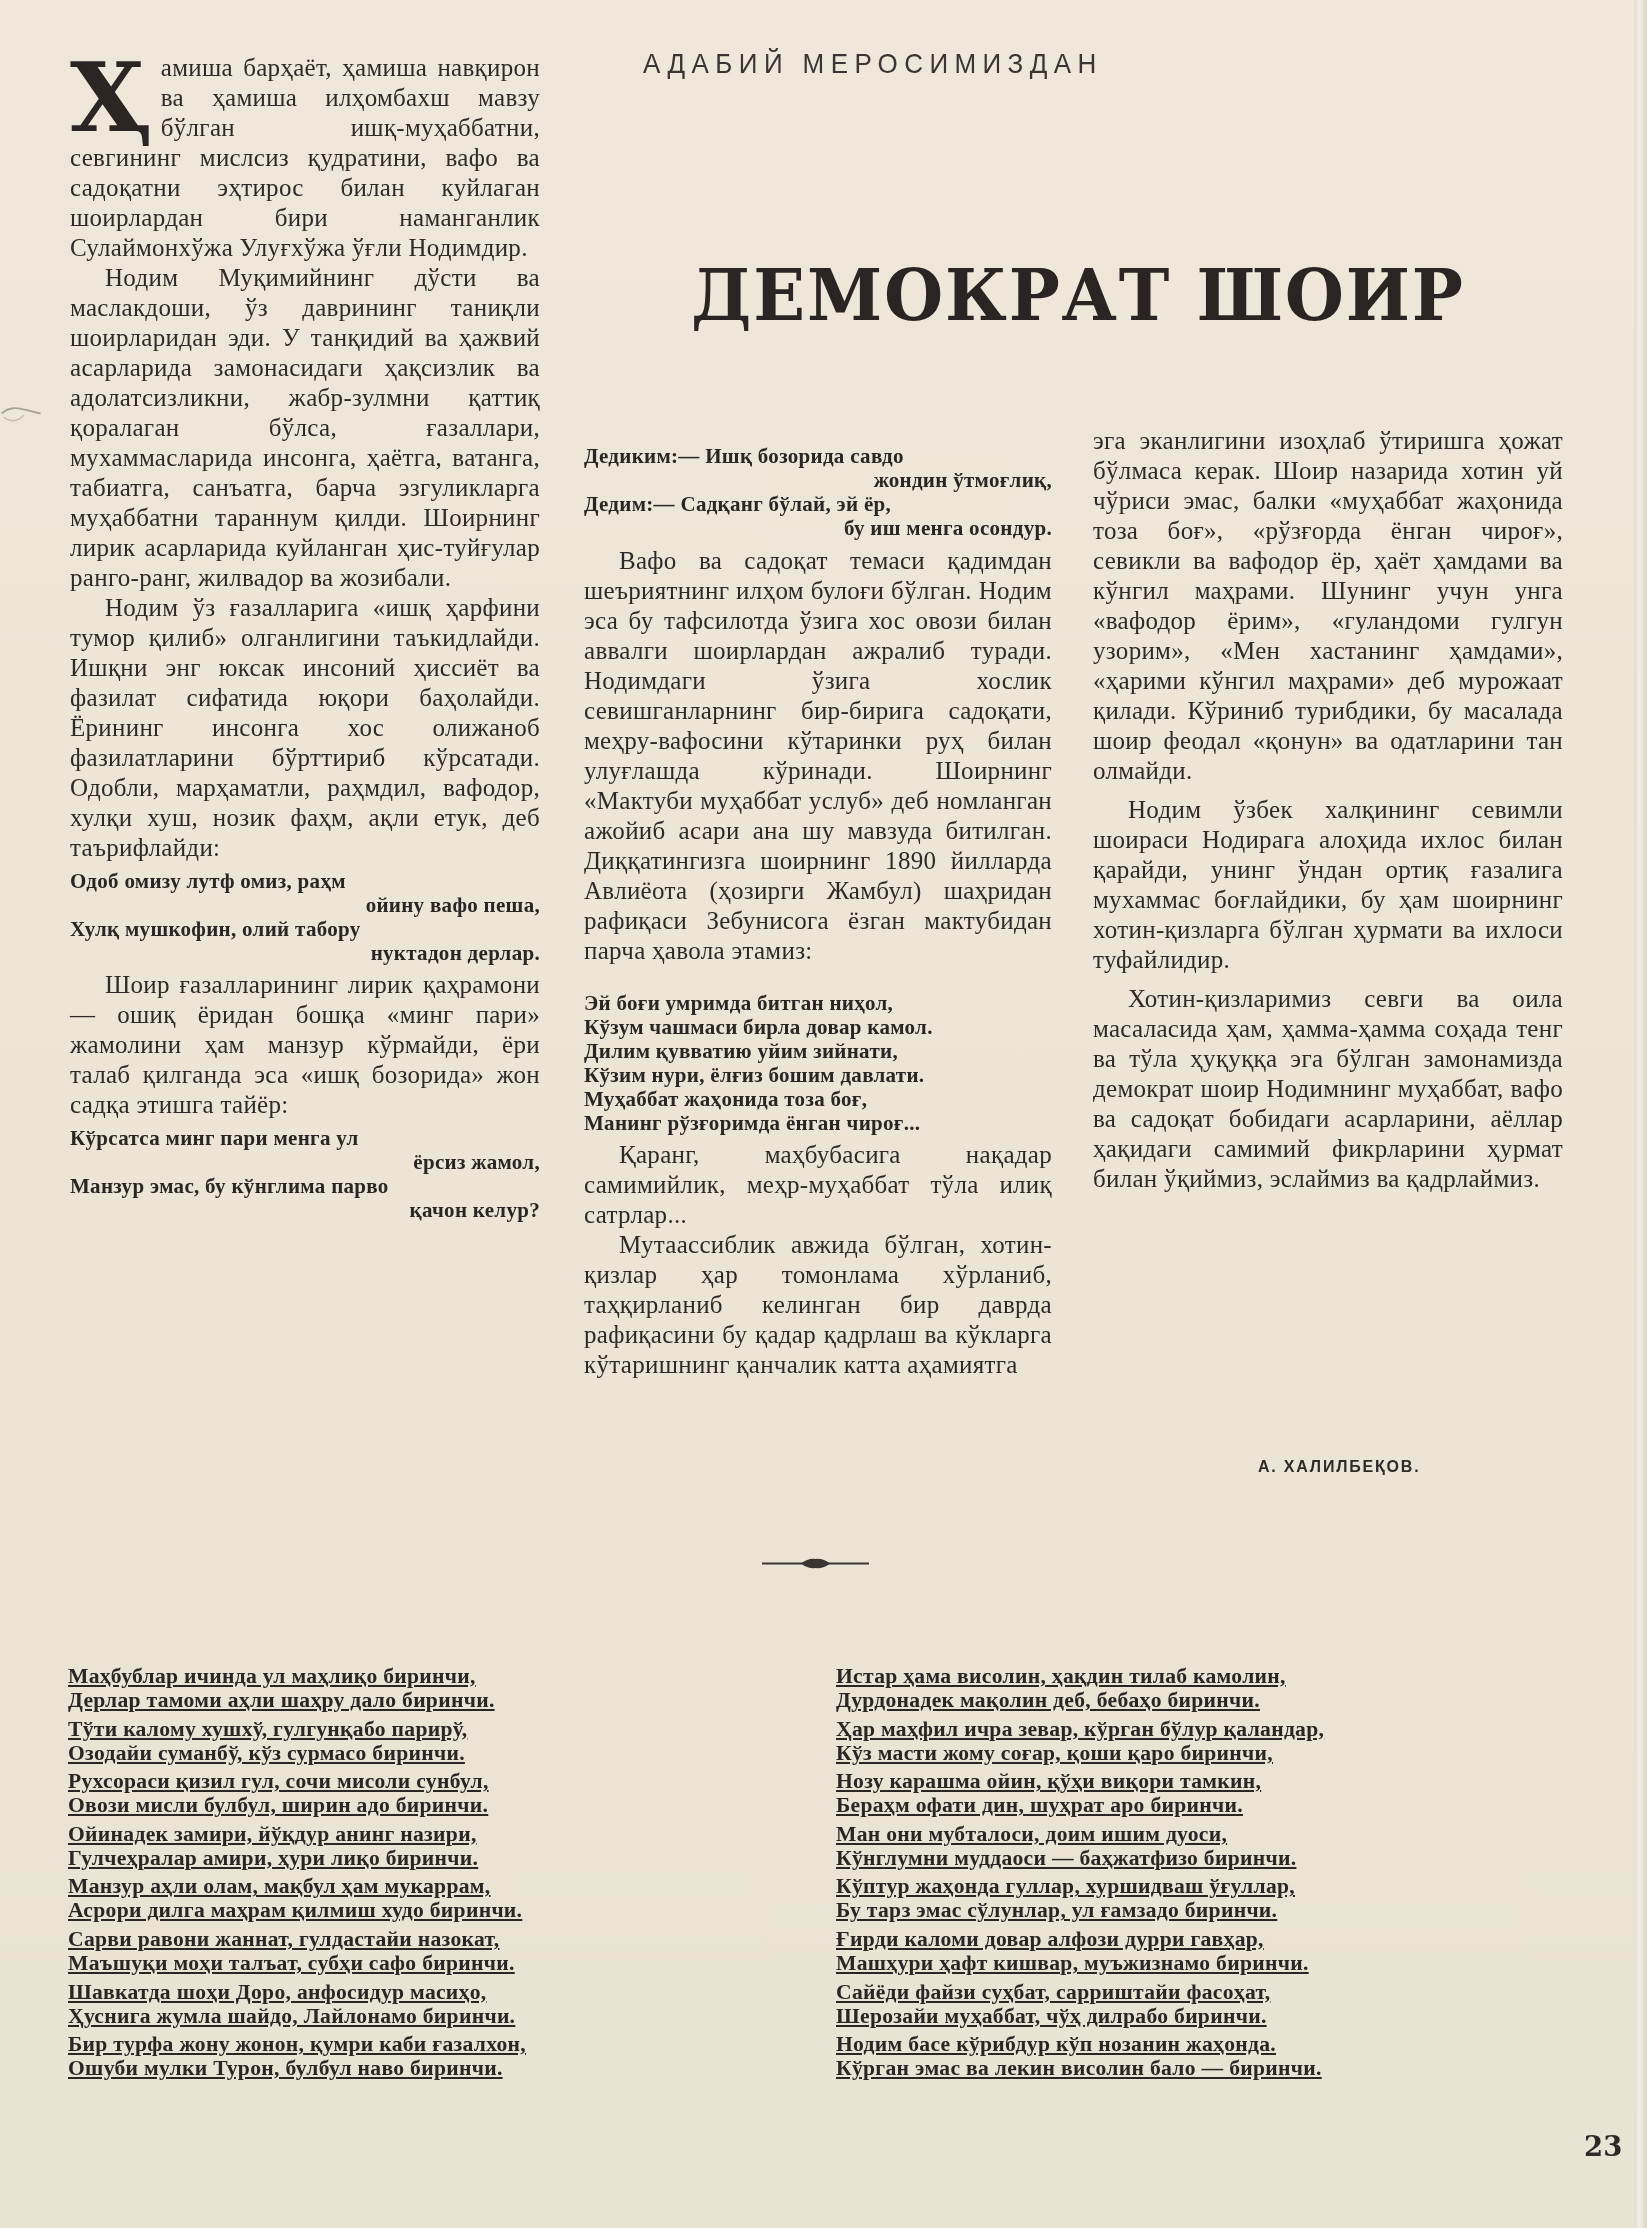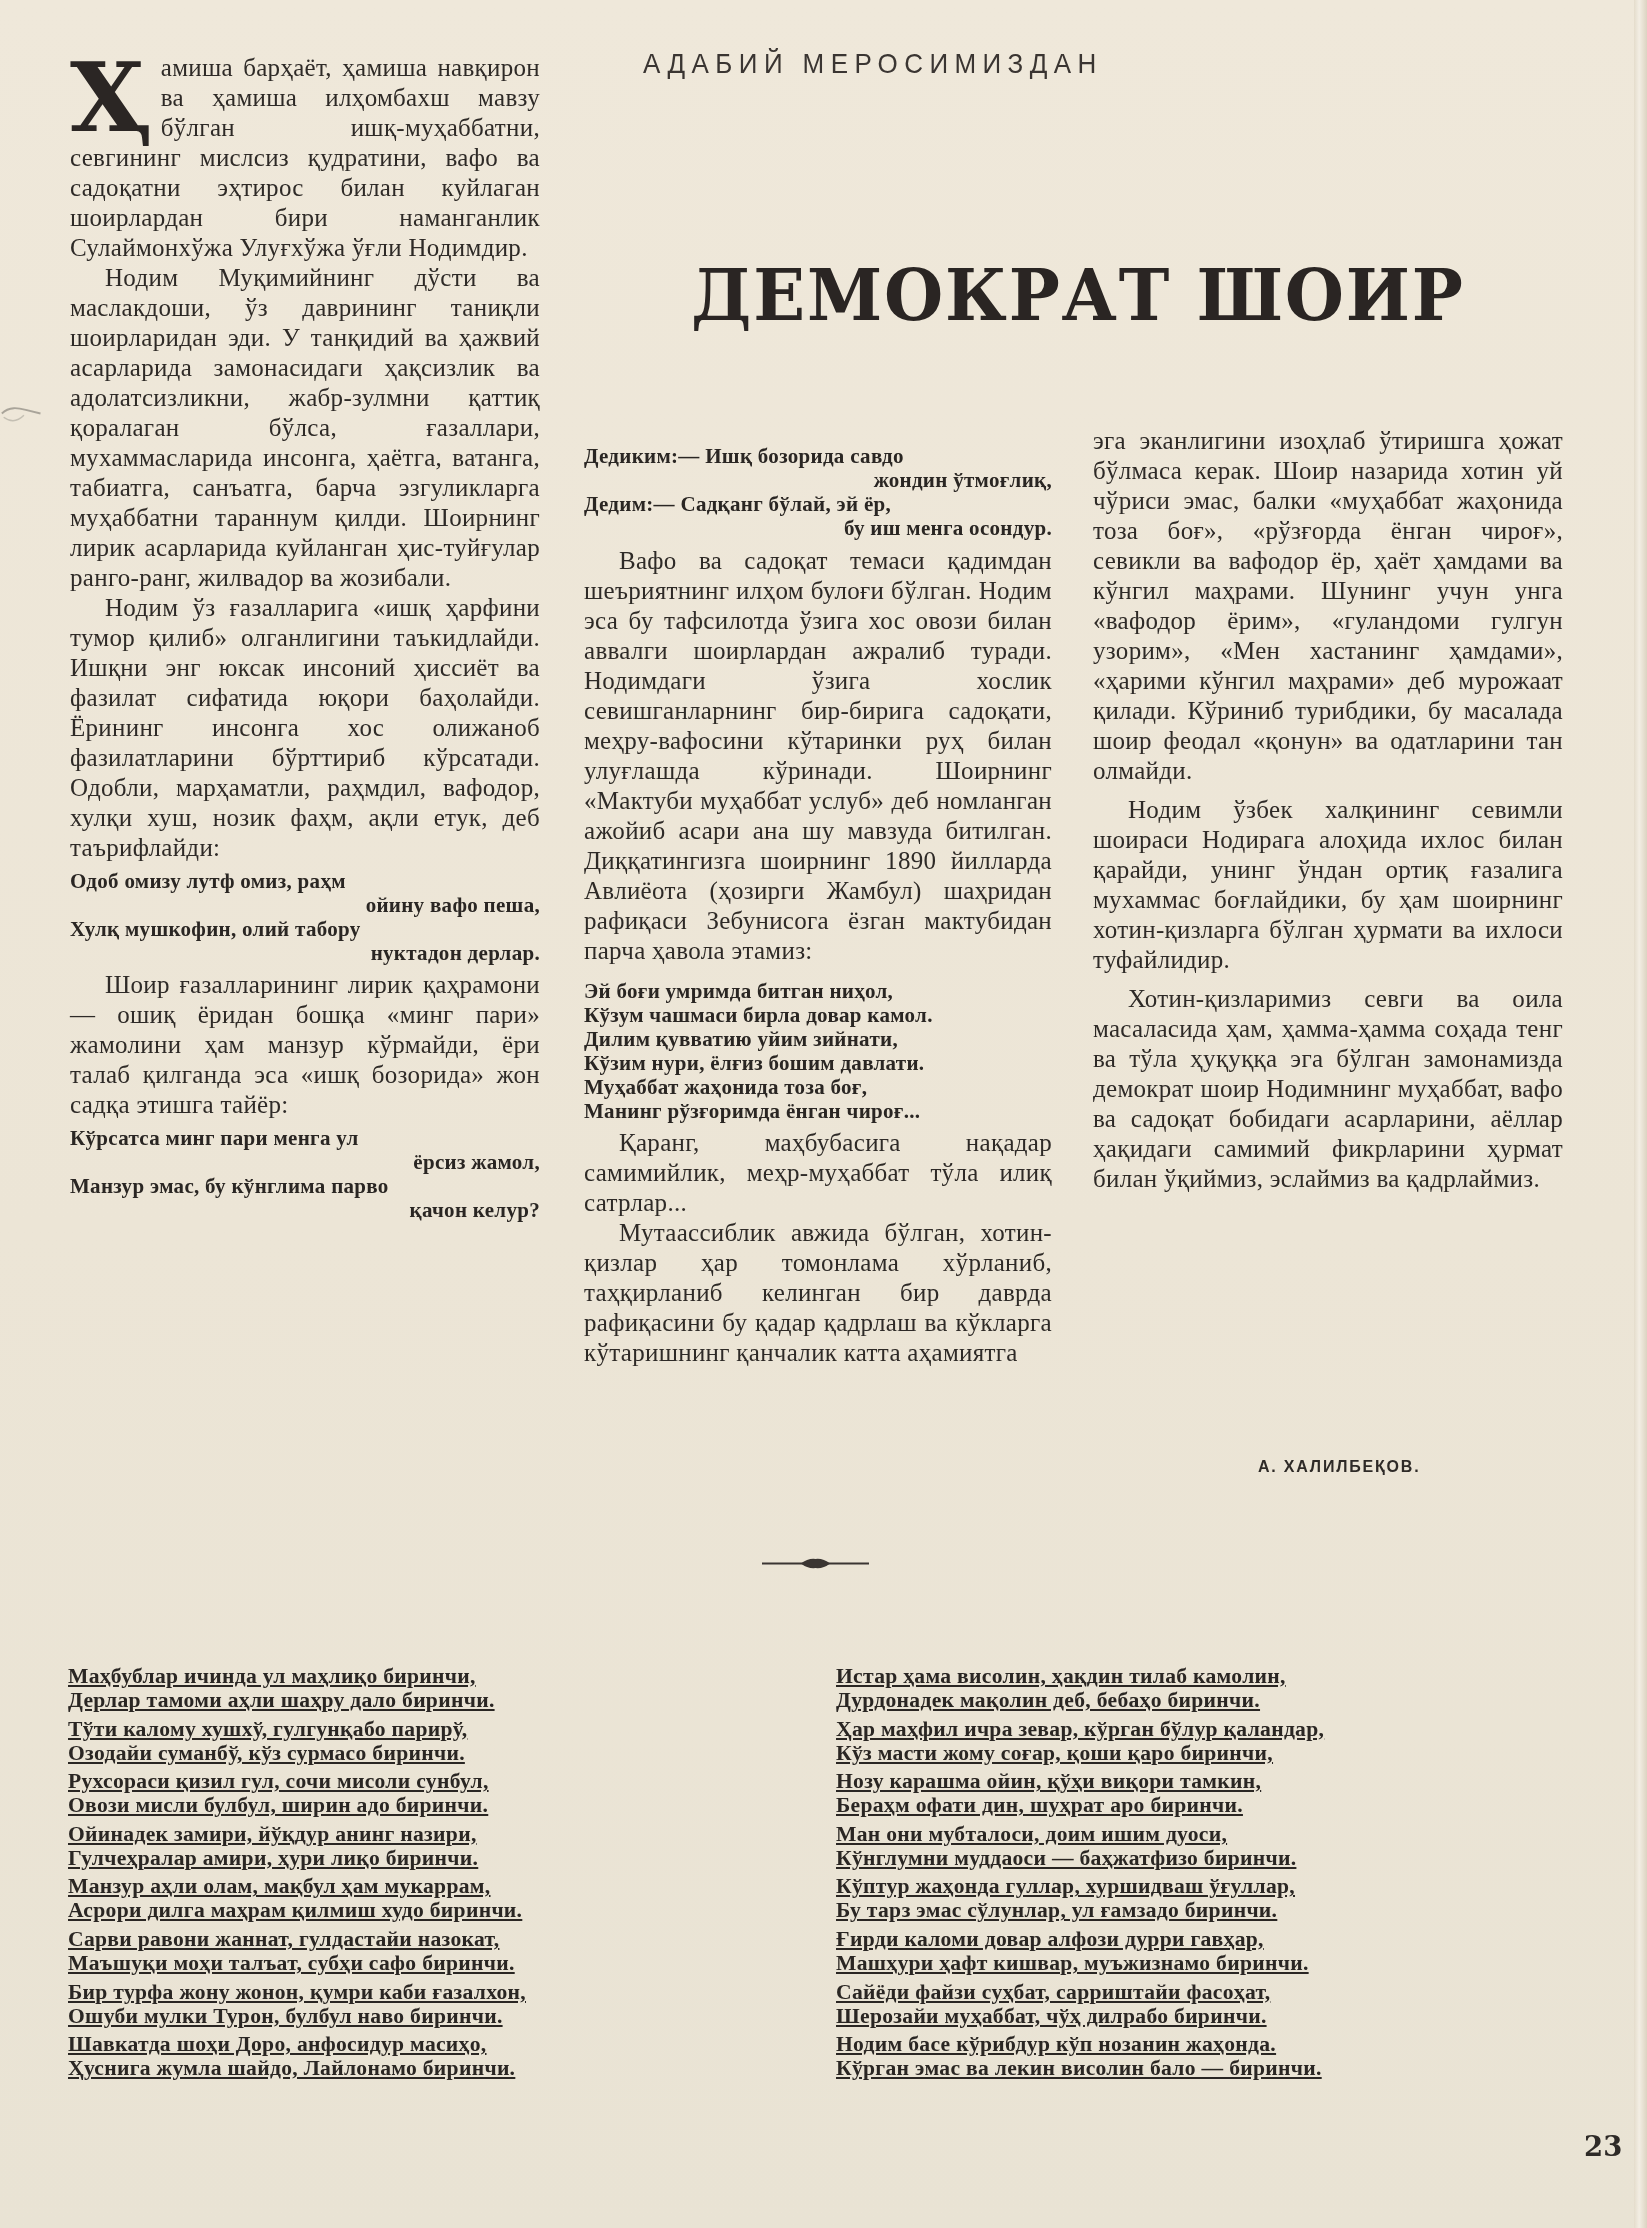--- a/index.html
+++ b/index.html
@@ -137,21 +137,21 @@
   </div>
 
   <div class="col col2">
     <div class="verse" style="margin-top:0">
         <span class="vl">Дедиким:— Ишқ бозорида савдо</span>
         <span class="vl cont">жондин ўтмоғлиқ,</span>
         <span class="vl">Дедим:— Садқанг бўлай, эй ёр,</span>
         <span class="vl cont">бу иш менга осондур.</span>
       </div>
     <p>Вафо ва садоқат темаси қадимдан шеъриятнинг илҳом булоғи бўлган. Нодим эса бу тафсилотда ўзига хос овози билан аввалги шоирлардан ажралиб туради. Нодимдаги ўзига хослик севишганларнинг бир-бирига садоқати, меҳру-вафосини кўтаринки руҳ билан улуғлашда кўринади. Шоирнинг «Мактуби муҳаббат услуб» деб номланган ажойиб асари ана шу мавзуда битилган. Диққатингизга шоирнинг 1890 йилларда Авлиёота (ҳозирги Жамбул) шаҳридан рафиқаси Зебунисога ёзган мактубидан парча ҳавола этамиз:</p>
-    <div class="verse" style="margin-top:13px">
+    <div class="verse" style="margin-top:25px">
         <span class="vl">Эй боғи умримда битган ниҳол,</span>
         <span class="vl">Кўзум чашмаси бирла довар камол.</span>
         <span class="vl">Дилим қувватию уйим зийнати,</span>
         <span class="vl">Кўзим нури, ёлғиз бошим давлати.</span>
         <span class="vl">Муҳаббат жаҳонида тоза боғ,</span>
         <span class="vl">Манинг рўзғоримда ёнган чироғ...</span>
       </div>
     <p>Қаранг, маҳбубасига нақадар самимийлик, меҳр-муҳаббат тўла илиқ сатрлар...</p>
     <p>Мутаассиблик авжида бўлган, хотин-қизлар ҳар томонлама хўрланиб, таҳқирланиб келинган бир даврда рафиқасини бу қадар қадрлаш ва кўкларга кўтаришнинг қанчалик катта аҳамиятга</p>
   </div>
@@ -190,27 +190,27 @@
       </div>
       <div class="stanza">
         <span class="pl">Манзур аҳли олам, мақбул ҳам мукаррам,</span>
         <span class="pl">Асрори дилга маҳрам қилмиш худо биринчи.</span>
       </div>
       <div class="stanza">
         <span class="pl">Сарви равони жаннат, гулдастайи назокат,</span>
         <span class="pl">Маъшуқи моҳи талъат, субҳи сафо биринчи.</span>
       </div>
       <div class="stanza">
+        <span class="pl">Шавкатда шоҳи Доро, анфосидур масиҳо,</span>
+        <span class="pl">Ҳуснига жумла шайдо, Лайлонамо биринчи.</span>
+      </div>
+      <div class="stanza">
         <span class="pl">Бир турфа жону жонон, қумри каби ғазалхон,</span>
         <span class="pl">Ошуби мулки Турон, булбул наво биринчи.</span>
       </div>
-      <div class="stanza">
-        <span class="pl">Шавкатда шоҳи Доро, анфосидур масиҳо,</span>
-        <span class="pl">Ҳуснига жумла шайдо, Лайлонамо биринчи.</span>
-      </div>
     </div>
   <div class="poem poem-right">
       <div class="stanza">
         <span class="pl">Истар ҳама висолин, ҳақдин тилаб камолин,</span>
         <span class="pl">Дурдонадек мақолин деб, бебаҳо биринчи.</span>
       </div>
       <div class="stanza">
         <span class="pl">Ҳар маҳфил ичра зевар, кўрган бўлур қаландар,</span>
         <span class="pl">Кўз масти жому соғар, қоши қаро биринчи,</span>
       </div>

